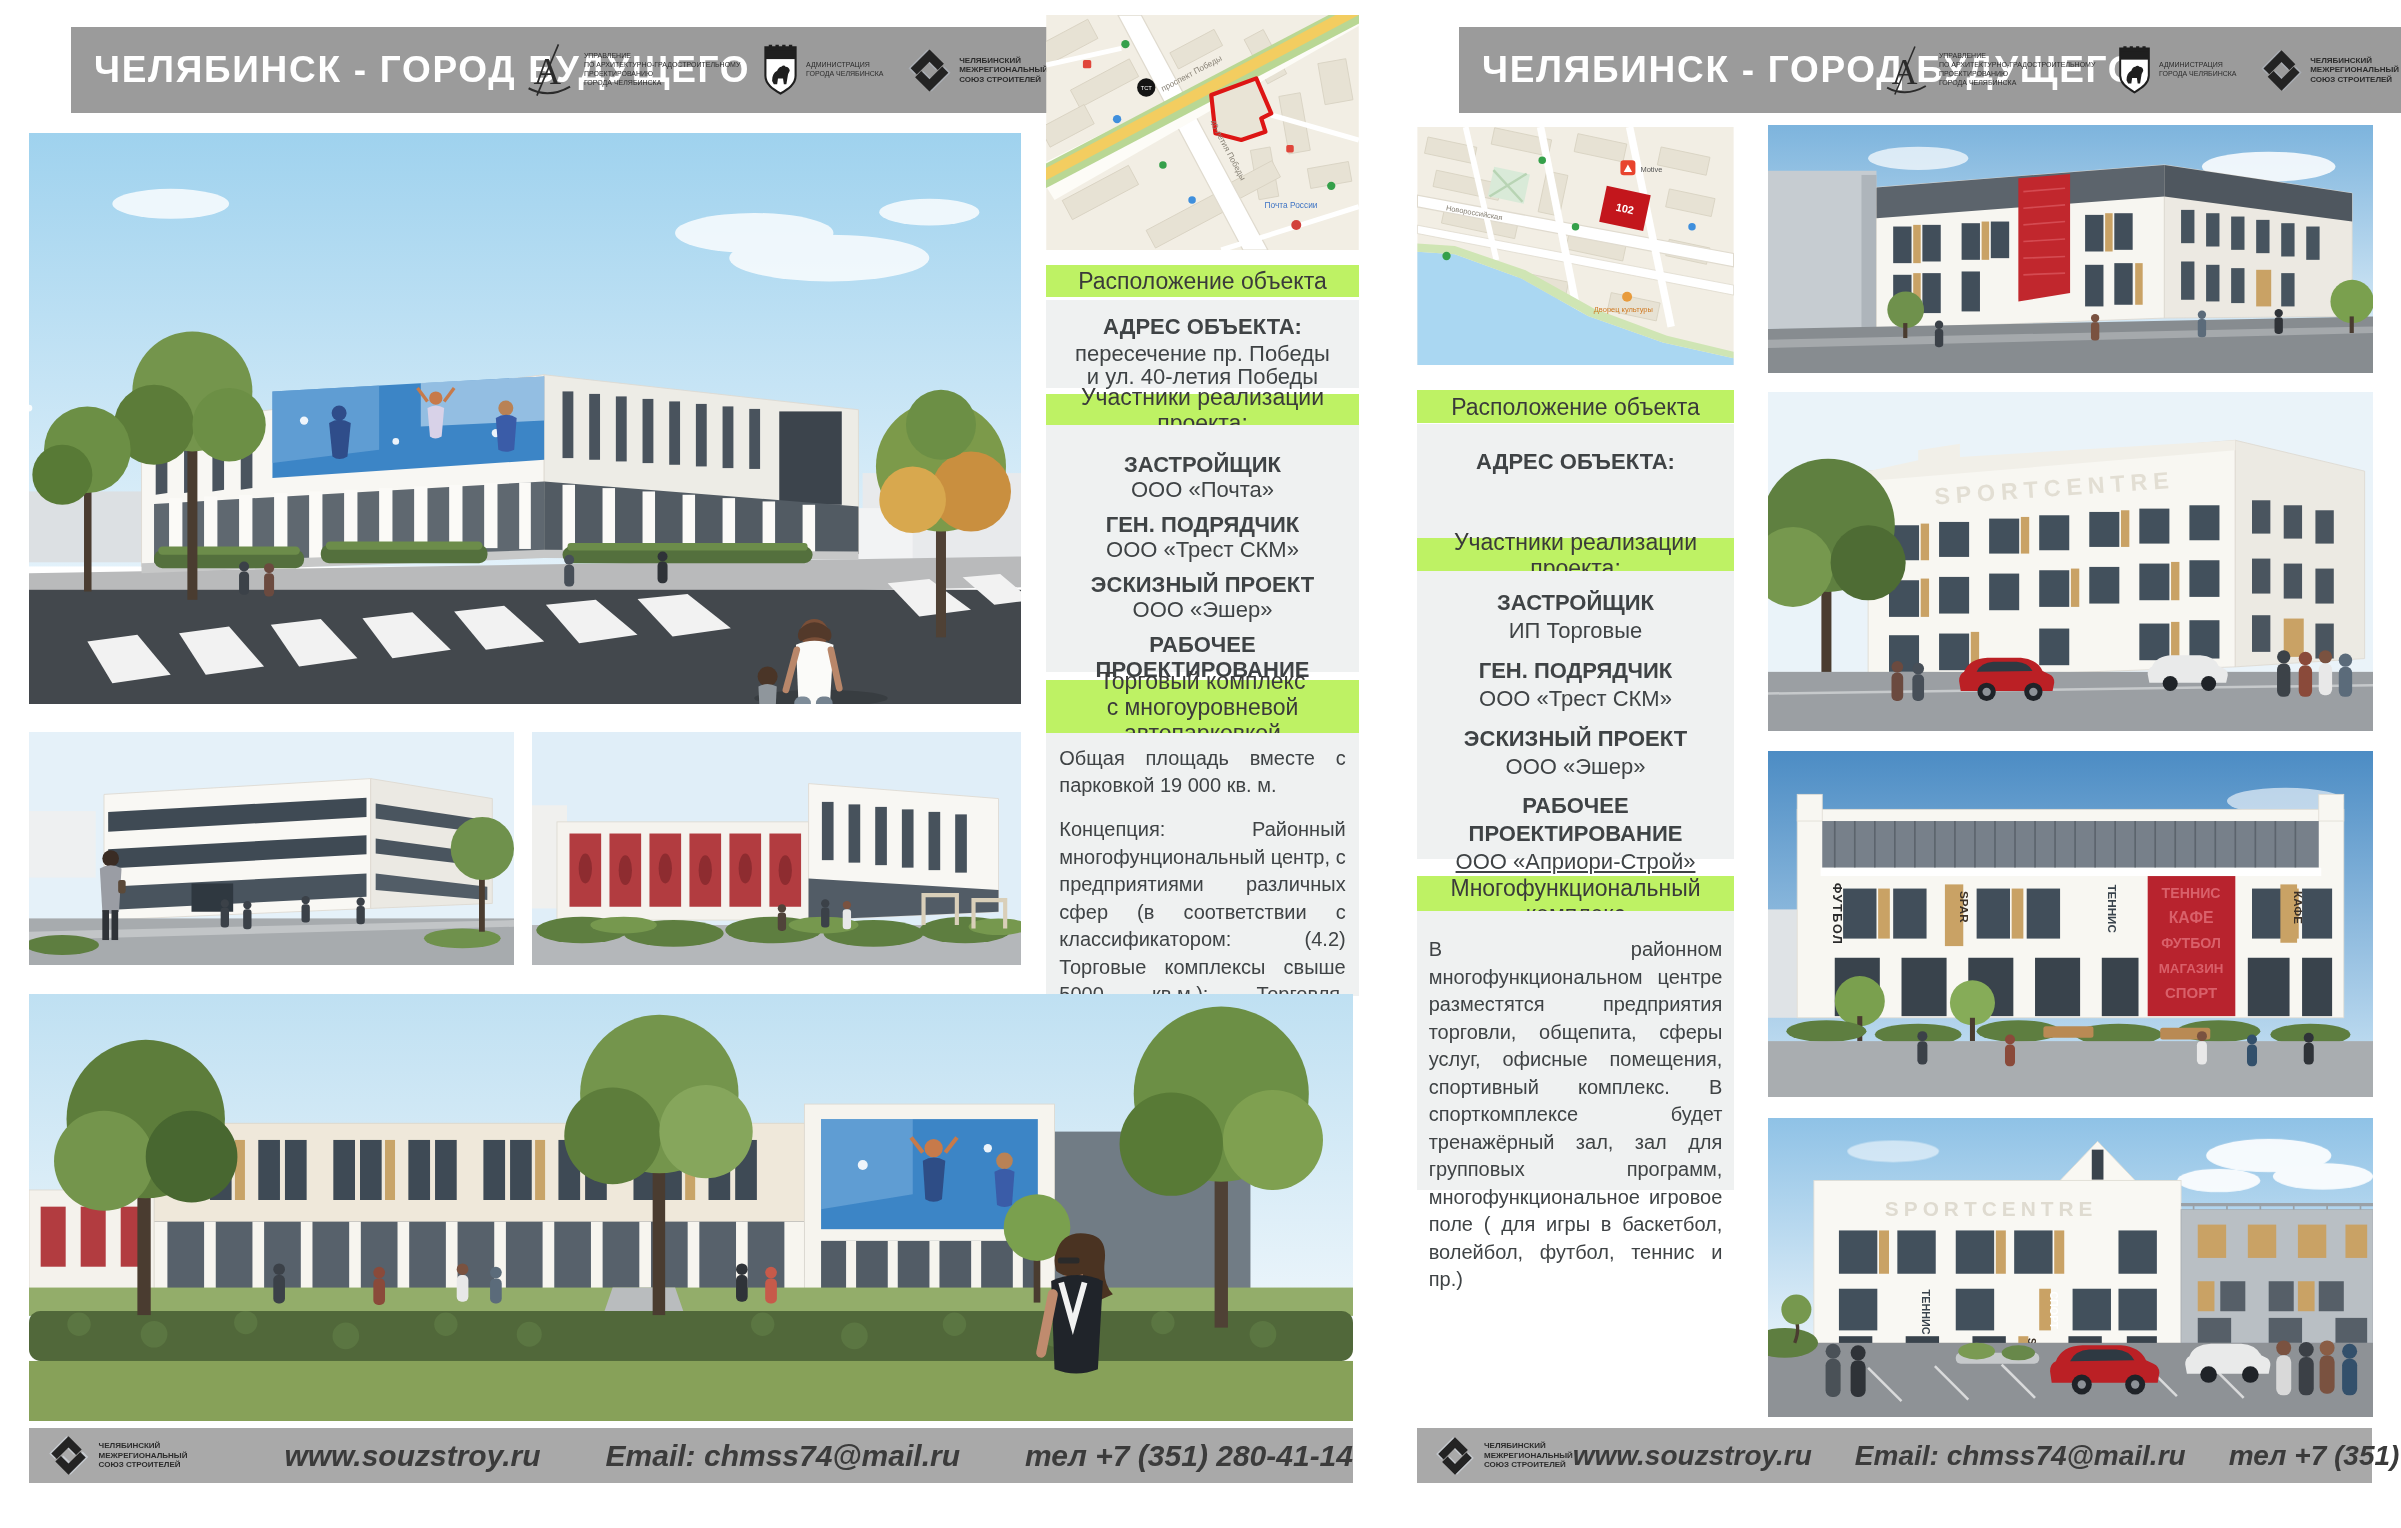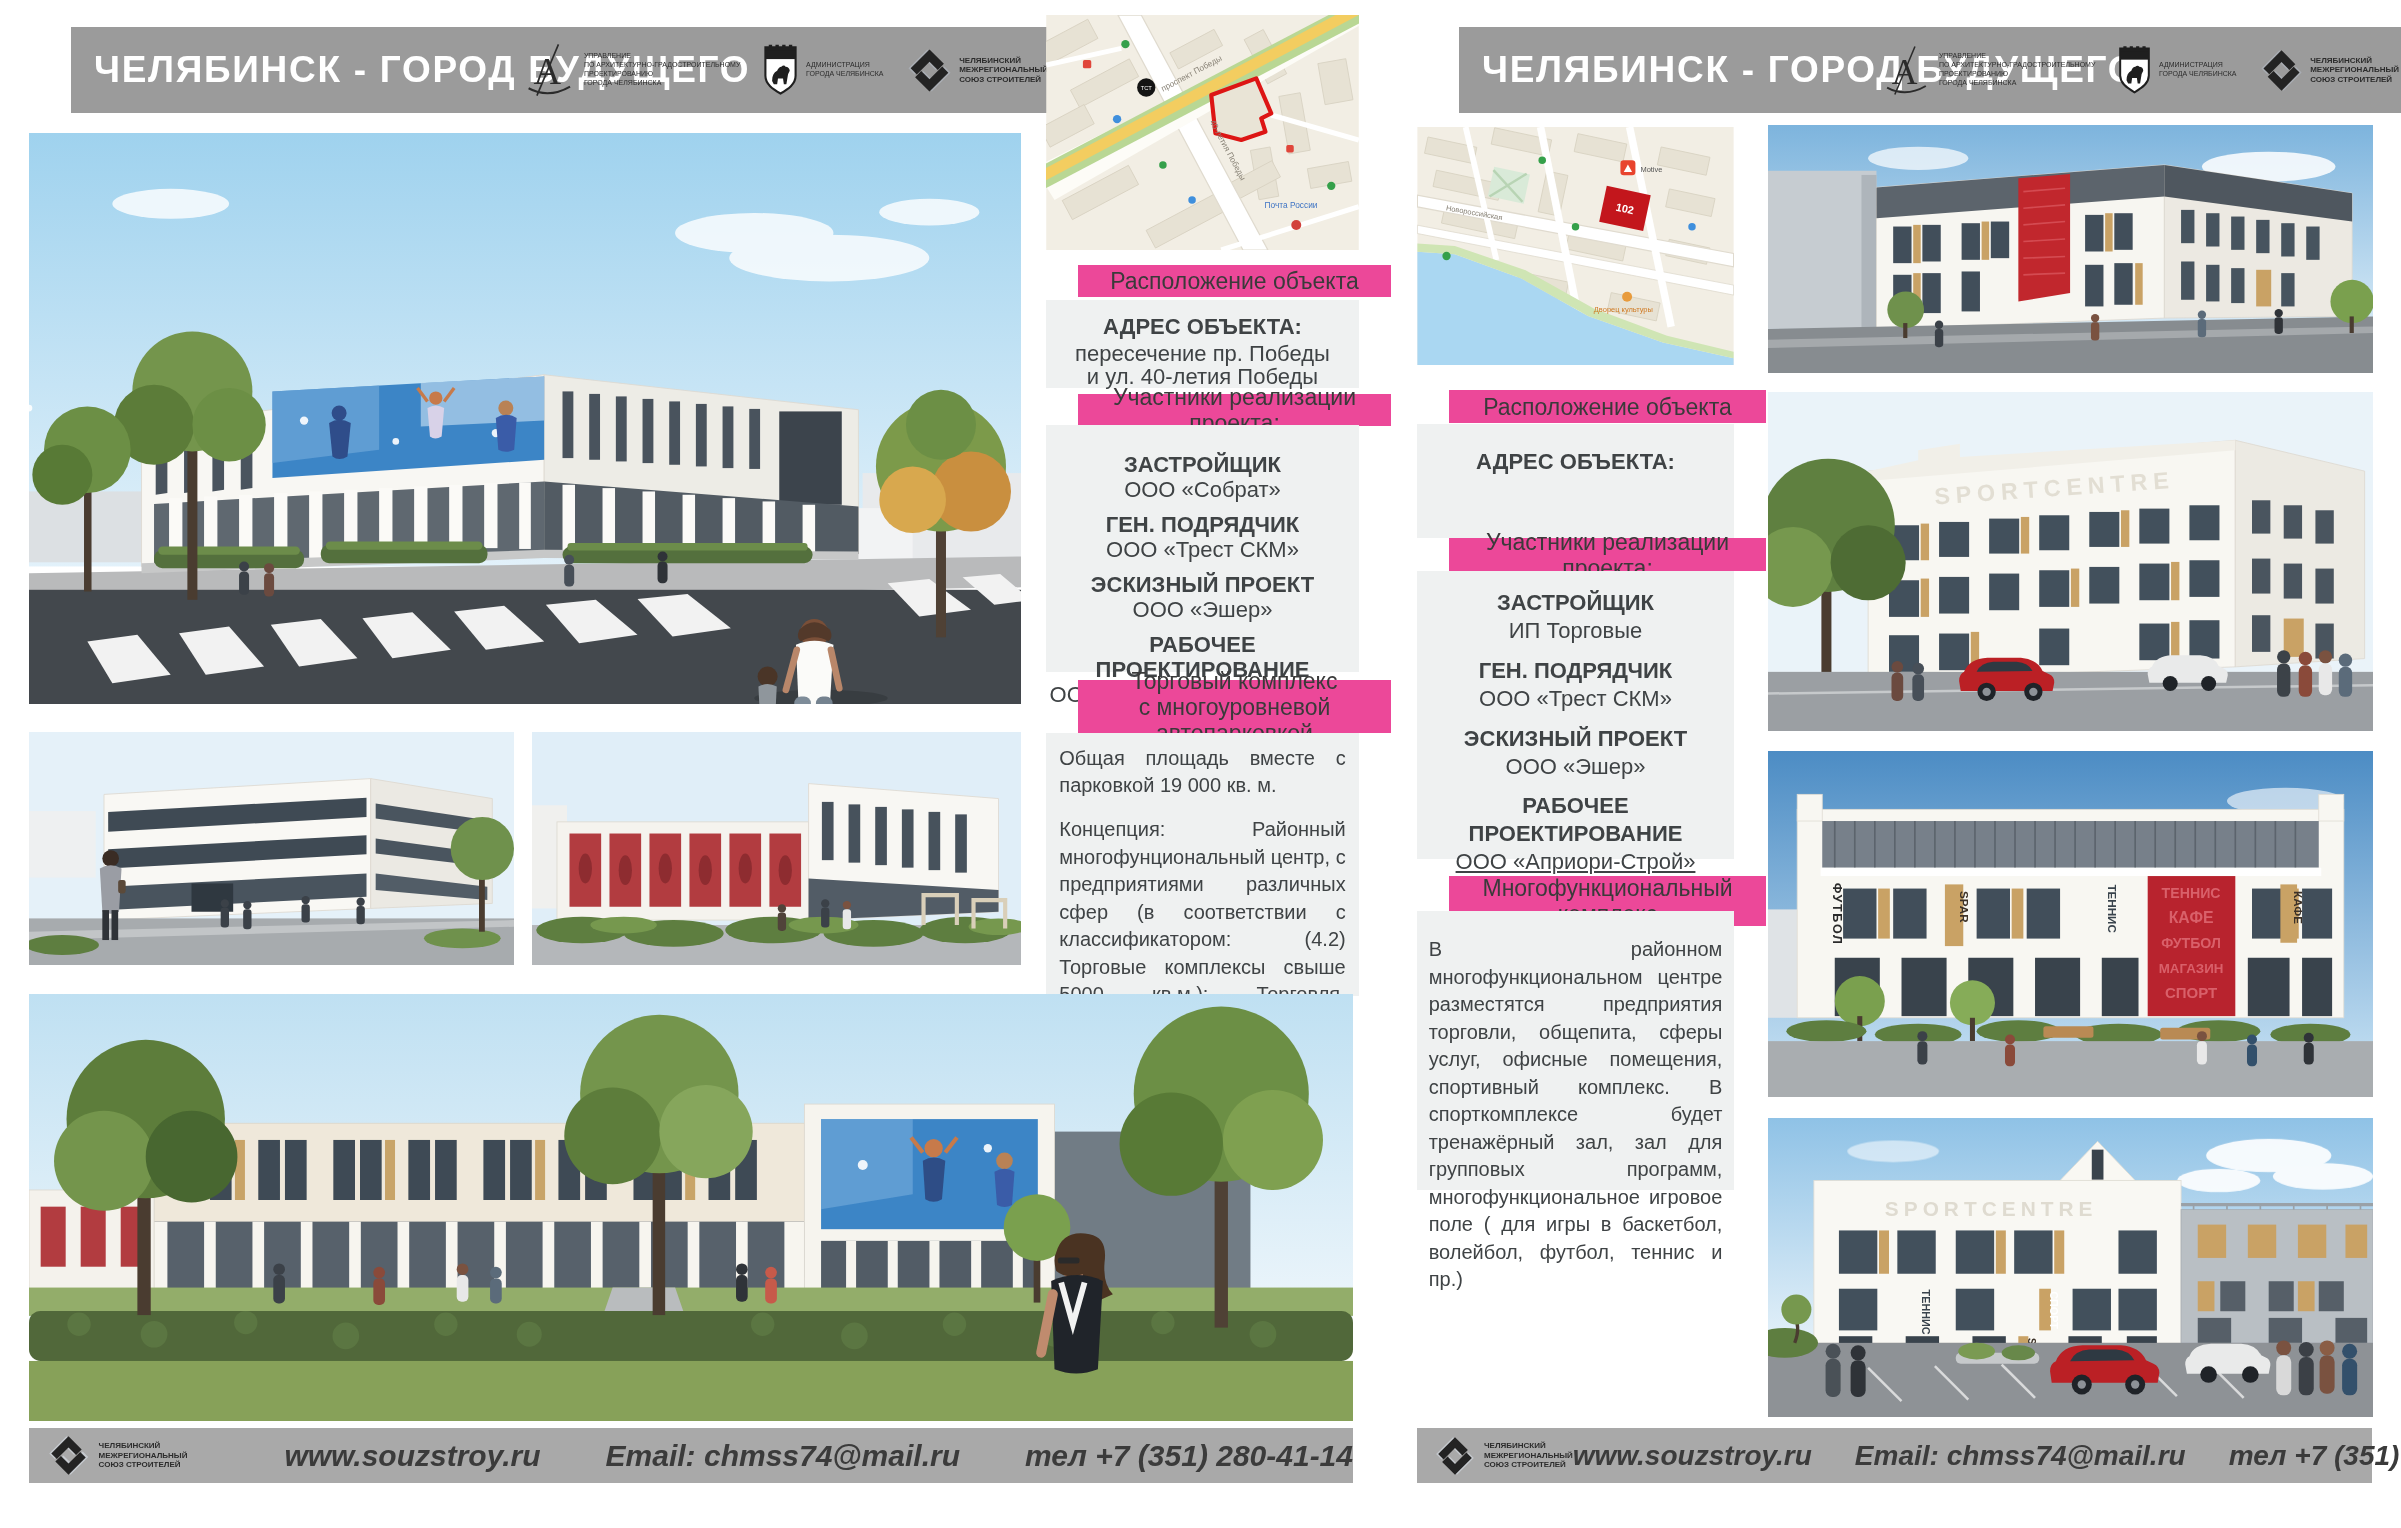--- a/index.html
+++ b/index.html
@@ -7,22 +7,22 @@
         font-family:"Liberation Sans", sans-serif;}
   .abs{position:absolute;}
   
   .hdr{position:absolute;background:#9b9b9b;display:flex;align-items:center;margin-left:42px;}
   .hdr-title{color:#ffffff;font-size:37px;font-weight:bold;letter-spacing:1.7px;padding-left:23px;white-space:nowrap;}
   .logo-row{position:absolute;right:15px;top:0;height:100%;display:flex;align-items:center;gap:22px;}
   .logo-item{display:flex;align-items:center;gap:6.7px;}
   .logo-txt{color:#2b2b2b;font-size:7px;line-height:8.8px;}
   .logo-txt.bold{font-weight:bold;font-size:8px;line-height:9.6px;}
   
-  .bar{position:absolute;background:#ec4899;color:#3a3a3a;display:flex;flex-direction:column;
-       align-items:center;justify-content:center;text-align:center;font-size:23px;line-height:26px;margin-left:32px;}
+  .bar{position:absolute;background:#bef264;color:#3a3a3a;display:flex;flex-direction:column;
+       align-items:center;justify-content:center;text-align:center;font-size:23px;line-height:26px;}
   .blk{position:absolute;background:#eff1f1;color:#3f4345;}
   .center{text-align:center;}
   .addr-label{font-weight:bold;font-size:22px;}
   .addr-line{font-size:22px;}
   .p-role{font-weight:bold;font-size:22px;}
   .p-name{font-size:22px;}
   .desc{font-size:20px;line-height:27.5px;text-align:justify;}
   .desc p{margin:0 0 16.7px 0;}
   
   .ftr{position:absolute;background:#a9a9a9;display:flex;align-items:center;}
@@ -302,21 +302,21 @@
       <div class="addr-label" style="line-height:27px;margin-bottom:1.7px;">АДРЕС ОБЪЕКТА:</div>
       <div class="addr-line" style="line-height:23px;">пересечение пр. Победы</div>
       <div class="addr-line" style="line-height:23px;">и ул. 40-летия Победы</div>
     </div>
     <div class="bar" style="left:1046px;top:394px;width:313px;height:32px;">
       <div>Участники реализации проекта:</div>
     </div>
     <div class="blk center" style="left:1046px;top:425px;width:313px;height:247px;padding-top:27px;box-sizing:border-box;">
       <div class="pair" style="margin-bottom:10px;">
         <div class="p-role" style="line-height:25px;">ЗАСТРОЙЩИК</div>
-        <div class="p-name" style="line-height:25px;">ООО «Собрат»</div>
+        <div class="p-name" style="line-height:25px;">ООО «Почта»</div>
       </div>
       <div class="pair" style="margin-bottom:10px;">
         <div class="p-role" style="line-height:25px;">ГЕН.  ПОДРЯДЧИК</div>
         <div class="p-name" style="line-height:25px;">ООО «Трест СКМ»</div>
       </div>
       <div class="pair" style="margin-bottom:10px;">
         <div class="p-role" style="line-height:25px;">ЭСКИЗНЫЙ ПРОЕКТ</div>
         <div class="p-name" style="line-height:25px;">ООО «Эшер»</div>
       </div>
       <div class="pair">

